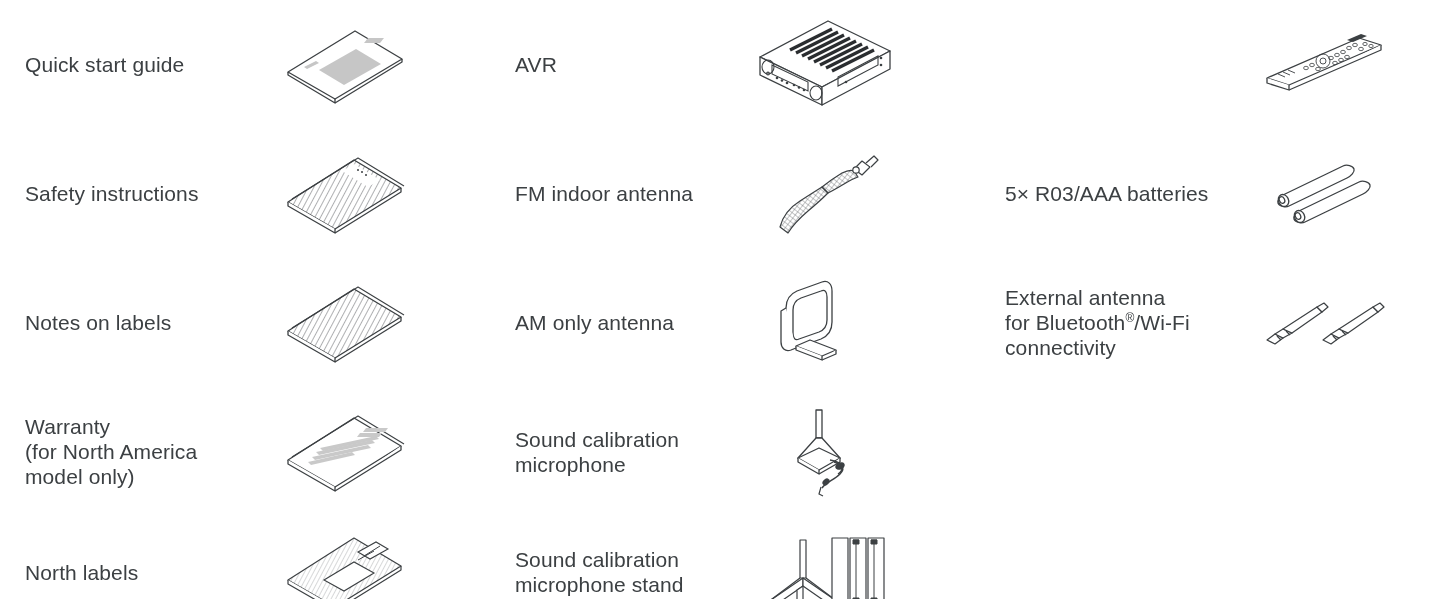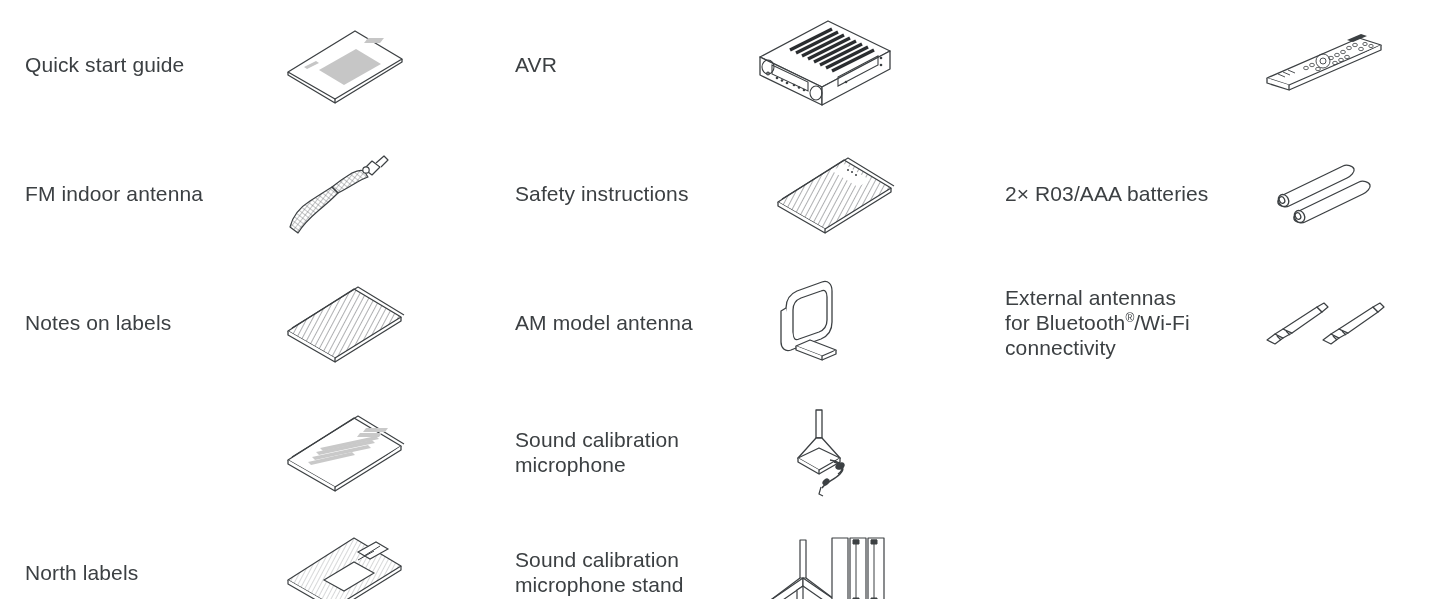--- a/index.html
+++ b/index.html
@@ -177,43 +177,20 @@
           <ellipse cx="104" cy="14" rx="2.2" ry="1.6"></ellipse>
           <ellipse cx="110" cy="16" rx="2.2" ry="1.6"></ellipse>
         </g>
         <g fill="#3c4043">
           <polygon points="86,10 100,4 106,6 92,12"></polygon>
         </g>
       </svg>
     </div>
   </div>
 
-  <div class="accessory-cell col2">
-    <div class="accessory-label">FM indoor antenna</div>
-    <div class="accessory-art">
-      <svg width="110" height="90" viewBox="0 0 110 90">
-        <defs>
-          <pattern id="mesh1" width="4" height="4" patternUnits="userSpaceOnUse" patternTransform="rotate(38)">
-            <path d="M0 0 L0 4 M0 0 L4 0" stroke="#6b6e71" stroke-width="0.8" fill="none"></path>
-          </pattern>
-        </defs>
-        <g stroke="#3c4043" stroke-width="1.2" stroke-linejoin="round">
-
-          <path d="M10 78 Q14 62 30 52 Q44 43 52 38 L58 44 Q50 52 38 62 Q24 74 18 84 Z" fill="url(#mesh1)"></path>
-
-          <path d="M52 38 Q62 30 72 24 Q80 20 84 22 L88 28 Q82 30 74 35 Q64 41 58 44 Z" fill="url(#mesh1)"></path>
-
-          <path d="M84 20 L92 12 L100 18 L92 26 Z" fill="#ffffff"></path>
-          <path d="M96 14 L104 7 L108 11 L101 18" fill="#ffffff"></path>
-          <circle cx="86" cy="21" r="3.2" fill="#ffffff"></circle>
-        </g>
-      </svg>
-    </div>
-  </div>
-
   <div class="accessory-cell col1">
     <div class="accessory-label">Safety instructions</div>
     <div class="accessory-art">
       <svg width="130" height="80" viewBox="0 0 130 80">
         <defs>
           <pattern id="lines1" width="5" height="5" patternUnits="userSpaceOnUse" patternTransform="rotate(28)">
             <line x1="0" y1="0" x2="0" y2="5" stroke="#6b6e71" stroke-width="1.1"></line>
           </pattern>
         </defs>
         <g stroke="#3c4043" stroke-width="1.3" stroke-linejoin="round">
@@ -227,22 +204,45 @@
         </g>
         <g fill="#3c4043">
           <circle cx="78" cy="16" r="1"></circle>
           <circle cx="82" cy="18" r="1"></circle>
           <circle cx="86" cy="21" r="1"></circle>
         </g>
       </svg>
     </div>
   </div>
 
+  <div class="accessory-cell col2">
+    <div class="accessory-label">FM indoor antenna</div>
+    <div class="accessory-art">
+      <svg width="110" height="90" viewBox="0 0 110 90">
+        <defs>
+          <pattern id="mesh1" width="4" height="4" patternUnits="userSpaceOnUse" patternTransform="rotate(38)">
+            <path d="M0 0 L0 4 M0 0 L4 0" stroke="#6b6e71" stroke-width="0.8" fill="none"></path>
+          </pattern>
+        </defs>
+        <g stroke="#3c4043" stroke-width="1.2" stroke-linejoin="round">
+
+          <path d="M10 78 Q14 62 30 52 Q44 43 52 38 L58 44 Q50 52 38 62 Q24 74 18 84 Z" fill="url(#mesh1)"></path>
+
+          <path d="M52 38 Q62 30 72 24 Q80 20 84 22 L88 28 Q82 30 74 35 Q64 41 58 44 Z" fill="url(#mesh1)"></path>
+
+          <path d="M84 20 L92 12 L100 18 L92 26 Z" fill="#ffffff"></path>
+          <path d="M96 14 L104 7 L108 11 L101 18" fill="#ffffff"></path>
+          <circle cx="86" cy="21" r="3.2" fill="#ffffff"></circle>
+        </g>
+      </svg>
+    </div>
+  </div>
+
   <div class="accessory-cell col3">
-    <div class="accessory-label">2× R03/AAA batteries</div>
+    <div class="accessory-label">5× R03/AAA batteries</div>
     <div class="accessory-art">
       <svg width="110" height="80" viewBox="0 0 110 80">
         <g fill="#ffffff" stroke="#3c4043" stroke-width="1.3" stroke-linejoin="round">
 
           <path d="M14 40 L72 12 C76 10 82 12 83 15 C84 18 80 22 76 24 L18 52 C14 54 8 52 7 49 C6 46 10 42 14 40 Z"></path>
           <ellipse cx="12.5" cy="46.5" rx="5" ry="6.2" transform="rotate(-25 12.5 46.5)"></ellipse>
           <ellipse cx="11" cy="46" rx="2.6" ry="3.4" transform="rotate(-25 11 46)"></ellipse>
 
           <path d="M30 56 L88 28 C92 26 98 28 99 31 C100 34 96 38 92 40 L34 68 C30 70 24 68 23 65 C22 62 26 58 30 56 Z"></path>
           <ellipse cx="28.5" cy="62.5" rx="5" ry="6.2" transform="rotate(-25 28.5 62.5)"></ellipse>
@@ -265,41 +265,41 @@
           <polygon points="8,48 74,6 121,34 55,75" fill="url(#lines2)"></polygon>
           <path d="M8 48 L8 52 L55 79 L55 75" fill="#ffffff"></path>
           <path d="M55 79 L121 38 L121 34" fill="none"></path>
           <path d="M12 45 L78 4 L124 32" fill="none" stroke-width="1.1"></path>
         </g>
       </svg>
     </div>
   </div>
 
   <div class="accessory-cell col2">
-    <div class="accessory-label">AM model antenna</div>
+    <div class="accessory-label">AM only antenna</div>
     <div class="accessory-art">
       <svg width="110" height="90" viewBox="0 0 110 90">
         <g fill="#ffffff" stroke="#3c4043" stroke-width="1.3" stroke-linejoin="round">
 
           <path d="M16 30 C16 22 20 16 27 13 L52 4 C58 2 62 6 62 13 L62 44 C62 52 58 58 51 61 L26 70 C20 72 16 68 16 61 Z"></path>
 
           <path d="M23 32 C23 26 26 22 31 20 L51 13 C55 11 57 14 57 19 L57 42 C57 48 54 52 49 54 L29 61 C25 63 23 60 23 55 Z" fill="#ffffff"></path>
 
           <path d="M16 30 L11 33 L11 64 C11 70 15 74 21 72 L26 70"></path>
 
           <path d="M40 62 L66 72 L52 78 L26 68 Z"></path>
           <path d="M26 68 L26 72 L52 82 L52 78"></path>
           <path d="M52 82 L66 76 L66 72"></path>
         </g>
       </svg>
     </div>
   </div>
 
   <div class="accessory-cell col3">
-    <div class="accessory-label"><span>External antennas
+    <div class="accessory-label"><span>External antenna
 for Bluetooth</span><span class="reg-mark">®</span><span>/Wi-Fi
 connectivity</span></div>
     <div class="accessory-art">
       <svg width="130" height="70" viewBox="0 0 130 70">
         <g fill="#ffffff" stroke="#3c4043" stroke-width="1.2" stroke-linejoin="round">
 
           <path d="M6 52 L14 46 L22 50 L14 56 Z"></path>
           <path d="M14 46 L22 41 L31 45 L22 50 Z"></path>
           <path d="M22 41 L56 19 L61 24 L31 45 Z"></path>
           <path d="M56 19 L63 15 L67 19 L61 24 Z"></path>
@@ -311,20 +311,23 @@
           <path d="M78 41 L112 19 L117 24 L87 45 Z"></path>
           <path d="M112 19 L119 15 L123 19 L117 24 Z"></path>
           <line x1="72" y1="48" x2="76" y2="52"></line>
           <line x1="81" y1="43" x2="85" y2="47"></line>
         </g>
       </svg>
     </div>
   </div>
 
   <div class="accessory-cell col1">
+    <div class="accessory-label">Warranty
+(for North America
+model only)</div>
     <div class="accessory-art">
       <svg width="130" height="80" viewBox="0 0 130 80">
         <g fill="#ffffff" stroke="#3c4043" stroke-width="1.3" stroke-linejoin="round">
           <polygon points="8,48 74,6 121,34 55,75"></polygon>
           <path d="M8 48 L8 52 L55 79 L55 75"></path>
           <path d="M55 79 L121 38 L121 34"></path>
           <path d="M12 45 L78 4 L124 32" stroke-width="1.1" fill="none"></path>
         </g>
         <g fill="#c9c9c9" stroke="none">
           <polygon points="86,16 108,16 105,20 83,20"></polygon>

